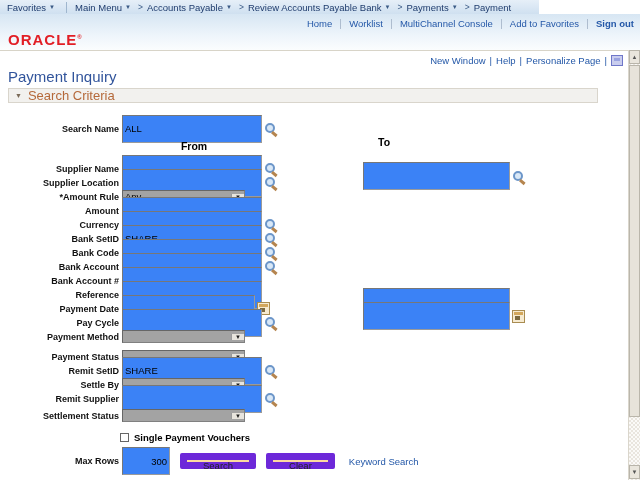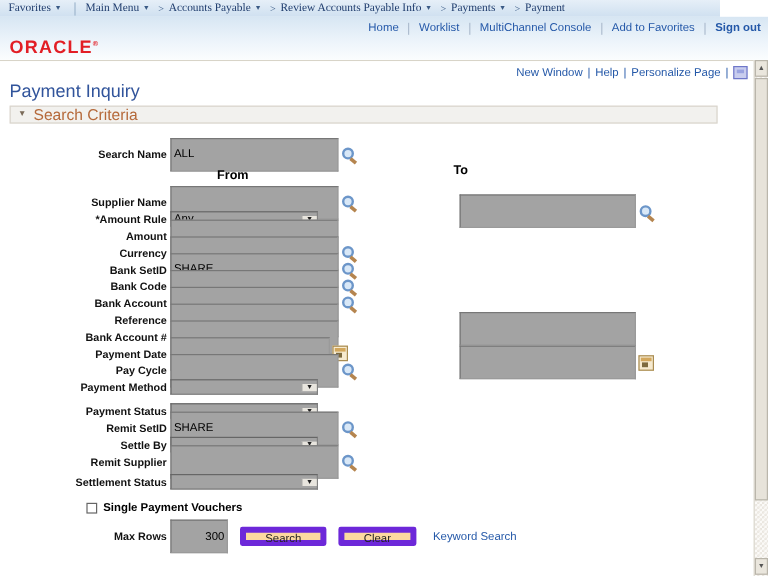--- a/index.html
+++ b/index.html
@@ -1,22 +1,22 @@
 <!DOCTYPE html>
 <html><head>
 <meta charset="utf-8">
 <style>
   * { margin:0; padding:0; box-sizing:border-box; }
   html,body { width:640px; height:480px; font-family:"Liberation Sans", sans-serif; background:#fff; }
   #screen { position:relative; width:640px; height:480px; overflow:hidden; background:#fff; }
 
   
-  .crumbbar { position:absolute; left:0; top:0; width:600px; height:14px;
+  .crumbbar { position:absolute; left:0; top:0; width:539px; height:14px;
     background:linear-gradient(#e6eff8,#cfe0f0); display:flex; align-items:center;
-    padding-left:7px; font-size:9.5px; color:#1f3c6d; white-space:nowrap;font-family:Liberation Serif, serif; }
+    padding-left:7px; font-size:9.5px; color:#1f3c6d; white-space:nowrap; }
   .crumb { color:#1f3c6d; cursor:pointer; }
   .dd-arrow { font-size:6px; color:#3a5a85; margin:0 3px 0 3px; cursor:pointer; }
   .crumb-sep { font-size:8.5px; color:#3a5a85; margin:0 4px; }
   .crumb-div { border-left:1px solid #9fb6ce; height:11px; margin:0 8px; }
 
   
   .hdr { position:absolute; left:0; top:14px; width:640px; height:37px;
     background:linear-gradient(#d7e6f3,#eef5fb 60%,#fbfdfe); border-bottom:1px solid #d8d4c8; }
   .utils { position:absolute; right:6px; top:4px; display:flex; align-items:center; font-size:9.5px; }
   .utils a { color:#2458a8; text-decoration:none; cursor:pointer; }
@@ -36,26 +36,26 @@
 
   .page-title { position:absolute; left:8px; top:17px; font-size:15px; color:#31549b; }
 
   .section-bar { position:absolute; left:8px; top:37px; width:590px; height:15px;
     background:#f2f1ee; border:1px solid #d9d5cc; display:flex; align-items:center; padding-left:6px; cursor:pointer; }
   .tri { font-size:7px; color:#7a6a58; margin-right:6px; }
   .section-label { font-size:13px; color:#b5693a; }
 
   
   .form { position:absolute; left:0; top:71px; width:628px; }
-  .frow { position:relative; display:flex; align-items:center; height:13px; margin-bottom:1px;margin-left:20px; }
+  .frow { position:relative; display:flex; align-items:center; height:13px; margin-bottom:1px; }
   .flabel { width:122px; text-align:right; padding-right:3px; font-size:9px; font-weight:bold; color:#111;
     white-space:nowrap; flex:0 0 122px; }
   .fctl { display:flex; align-items:center; }
   .txt { height:28px; border:1px solid #9a9a9a; border-top-color:#777; border-left-color:#777;
-    font:9.5px "Liberation Sans",sans-serif; padding:0 2px; background:#a3a3a3; color:#000; }
+    font:9.5px "Liberation Sans",sans-serif; padding:0 2px; background:#3b82f6; color:#000; }
   .w140 { width:140px; } .w133 { width:133px; } .w147 { width:147px; }
   .to-cell { position:absolute; left:363px; top:0; display:flex; align-items:center; }
 
   .mag { position:relative; display:inline-block; width:14px; height:13px; margin-left:2px; cursor:pointer; }
   .mag::before { content:''; position:absolute; left:1px; top:1px; width:6px; height:6px;
     border:2px solid #6c96c9; border-radius:50%; background:#d9e8f7; }
   .mag::after { content:''; position:absolute; left:9px; top:9px; width:6px; height:3px;
     background:#b5854f; transform:rotate(40deg); transform-origin:left top; }
 
   .cal { position:relative; display:inline-block; width:13px; height:13px; margin-left:2px;
@@ -69,25 +69,25 @@
   .sel .b { width:13px; background:#e8e5de; border-left:1px solid #9a9a9a; display:flex;
     align-items:center; justify-content:center; font-size:6px; color:#222; }
 
   .colhead { font-size:10.5px; font-weight:bold; color:#000; }
   .from-head { display:inline-block; margin-left:124px; width:140px; text-align:center; }
   .to-head { position:absolute; left:378px; top:0; }
   .hrow { position:relative; height:13px; margin-bottom:13px; }
 
   .gap3 { height:3px; } .gap6 { height:6px; } .gap8 { height:8px; }
 
-  .cbrow { display:flex; align-items:center; margin-left:72px; height:13px; margin-bottom:1px; }
+  .cbrow { display:flex; align-items:center; margin-left:120px; height:13px; margin-bottom:1px; }
   .cb { width:9px; height:9px; border:1px solid #666; background:#fff; display:inline-block; margin-right:5px; cursor:pointer; }
   .cblabel { font-size:9.5px; font-weight:bold; }
 
-  .btn { height:16px; padding:0 16px; background:#fcd9a0; border:5px solid #6d28d9; border-radius:2px;
+  .btn { height:16px; padding:0 16px; background:#fcd9a0; border:7px solid #6d28d9; border-radius:2px;
     font:9.5px "Liberation Sans",sans-serif; color:#222; margin-left:10px; cursor:pointer; }
   .maxrows-input { width:48px; text-align:right; }
   .kw-link { font-size:9.5px; color:#2458a8; text-decoration:none; margin-left:14px; cursor:pointer; }
 
   
   .vscroll { position:absolute; right:0; top:50px; bottom:0; width:12px;
     background-color:#fbfaf8;
     background-image:linear-gradient(45deg,#e9e5de 25%,transparent 25%,transparent 75%,#e9e5de 75%),
                      linear-gradient(45deg,#e9e5de 25%,transparent 25%,transparent 75%,#e9e5de 75%);
     background-size:4px 4px; background-position:0 0,2px 2px; border-left:1px solid #dad6cc; }
@@ -106,21 +106,21 @@
   <div class="crumbbar">
     <span class="crumb">Favorites</span>
     <span class="dd-arrow">▼</span>
     <span class="crumb-div"></span>
     <span class="crumb">Main Menu</span>
     <span class="dd-arrow">▼</span>
     <span class="crumb-sep">&gt;</span>
     <span class="crumb">Accounts Payable</span>
     <span class="dd-arrow">▼</span>
     <span class="crumb-sep">&gt;</span>
-    <span class="crumb">Review Accounts Payable Info</span>
+    <span class="crumb">Review Accounts Payable Bank</span>
     <span class="dd-arrow">▼</span>
     <span class="crumb-sep">&gt;</span>
     <span class="crumb">Payments</span>
     <span class="dd-arrow">▼</span>
     <span class="crumb-sep">&gt;</span>
     <span class="crumb">Payment</span>
   </div>
 
   <div class="hdr">
     <div class="utils">
@@ -175,20 +175,27 @@
         <span class="fctl">
           <input class="txt w140" value="" style="">
           <span class="mag"></span>
         </span>
         <span class="to-cell">
           <input class="txt w147" value="" style="">
           <span class="mag"></span>
         </span>
       </div>
 
+      <div class="frow">
+        <span class="flabel">Supplier Location</span>
+        <span class="fctl">
+          <input class="txt w140" value="" style="">
+          <span class="mag"></span>
+        </span>
+      </div>
 
       <div class="frow">
         <span class="flabel">*Amount Rule</span>
         <span class="fctl">
           <span class="sel">
             <span class="v">Any</span>
             <span class="b">▼</span>
           </span>
         </span>
       </div>
@@ -222,37 +229,37 @@
           <input class="txt w140" value="" style="">
           <span class="mag"></span>
         </span>
       </div>
 
       <div class="frow">
         <span class="flabel">Bank Account</span>
         <span class="fctl">
           <input class="txt w140" value="" style="">
           <span class="mag"></span>
+        </span>
+      </div>
+
+      <div class="frow">
+        <span class="flabel">Bank Account #</span>
+        <span class="fctl">
+          <input class="txt w140" value="" style="">
         </span>
       </div>
 
       <div class="frow">
         <span class="flabel">Reference</span>
         <span class="fctl">
           <input class="txt w140" value="" style="">
         </span>
         <span class="to-cell">
           <input class="txt w147" value="" style="">
-        </span>
-      </div>
-
-      <div class="frow">
-        <span class="flabel">Bank Account #</span>
-        <span class="fctl">
-          <input class="txt w140" value="" style="">
         </span>
       </div>
 
       <div class="frow">
         <span class="flabel">Payment Date</span>
         <span class="fctl">
           <input class="txt w133" value="" style="">
           <span class="cal"></span>
         </span>
         <span class="to-cell">

